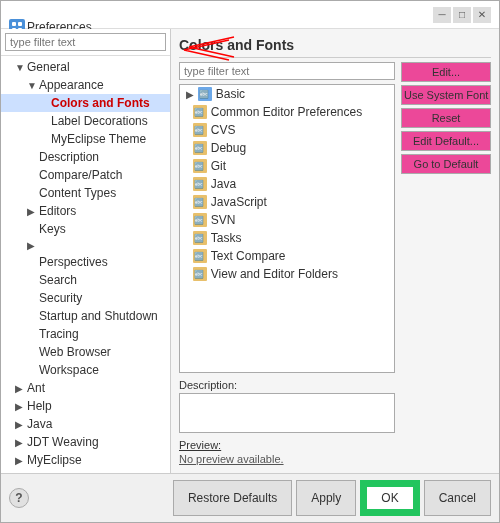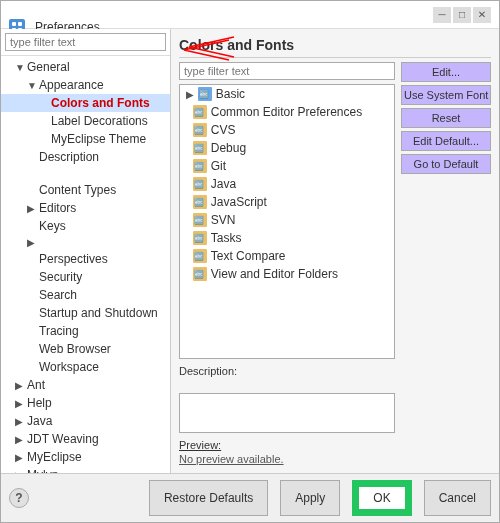--- a/index.html
+++ b/index.html
@@ -1,21 +1,21 @@
 <!DOCTYPE html>
 <html><head>
   <meta charset="utf-8">
   <style>
     * { box-sizing: border-box; margin: 0; padding: 0; font-family: 'Segoe UI', Arial, sans-serif; font-size: 12px; }
     body { background: #f0f0f0; width: 500px; height: 523px; overflow: hidden; }
 
     .window { width: 500px; height: 523px; background: #f0f0f0; border: 1px solid #aaa; display: flex; flex-direction: column; }
 
     .title-bar { background: #fff; padding: 4px 8px; display: flex; align-items: center; justify-content: space-between; border-bottom: 1px solid #ddd; height: 28px; }
-    .title-bar-left { display: flex; align-items: center; gap: 10px; margin-top: 24px; }
+    .title-bar-left { display: flex; align-items: center; gap: 2px; margin-top: 24px; }
     .title-icon { width: 16px; height: 16px; background: #4a90d9; border-radius: 2px; display: flex; align-items: center; justify-content: center; color: white; font-size: 9px; font-weight: bold; }
     .title-text { font-size: 12px; color: #333; }
     .title-controls { display: flex; gap: 2px; }
     .title-btn { width: 18px; height: 16px; background: #ddd; border: none; cursor: pointer; font-size: 10px; display: flex; align-items: center; justify-content: center; color: #555; }
 
     .main-content { display: flex; flex: 1; overflow: hidden; }
 
     
     .sidebar { width: 170px; border-right: 1px solid #ccc; background: #fff; display: flex; flex-direction: column; overflow: hidden; }
     .sidebar-filter { padding: 4px; border-bottom: 1px solid #ddd; }
@@ -37,36 +37,36 @@
 
     .tree-panel { flex: 1; display: flex; flex-direction: column; overflow: hidden; }
     .tree-filter { width: 100%; padding: 2px 4px; border: 1px solid #aaa; font-size: 11px; color: #999; margin-bottom: 4px; }
     .tree-box { flex: 1; background: #fff; border: 1px solid #aaa; overflow-y: auto; }
     .tree-box-item { padding: 2px 6px; display: flex; align-items: center; gap: 4px; cursor: pointer; color: #333; }
     .tree-box-item .item-arrow { font-size: 10px; color: #555; }
     .item-icon { width: 14px; height: 14px; background: #e8c06c; border-radius: 1px; display: inline-flex; align-items: center; justify-content: center; font-size: 8px; color: #7a5000; flex-shrink: 0; }
     .item-icon.blue { background: #6ca8e8; color: #003070; }
 
     .btn-panel { display: flex; flex-direction: column; gap: 3px; width: 90px; }
-    .action-btn { padding: 3px 2px; background: #c4b5fd; border: 1px solid #aaa; cursor: pointer; font-size: 11px; color: #333; text-align: center; white-space: nowrap; }
+    .action-btn { padding: 3px 2px; background: #ec4899; border: 1px solid #aaa; cursor: pointer; font-size: 11px; color: #333; text-align: center; white-space: nowrap; }
     .action-btn:disabled, .action-btn.disabled { color: #aaa; cursor: default; background: #ececec; }
 
     .desc-area { margin-top: 6px; }
-    .desc-label { font-size: 11px; color: #333; margin-bottom: 16px; }
+    .desc-label { font-size: 11px; color: #333; margin-bottom: 2px; }
     .desc-box { width: 100%; height: 40px; background: #fff; border: 1px solid #aaa; }
 
     .preview-area { margin-top: 6px; }
     .preview-label { font-size: 11px; color: #333; margin-bottom: 2px; text-decoration: underline; }
     .preview-text { font-size: 11px; color: #555; text-decoration: underline; }
 
     
     .bottom-bar { display: flex; justify-content: space-between; align-items: center; padding: 6px 8px; border-top: 1px solid #ccc; background: #f0f0f0; }
     .bottom-left { display: flex; align-items: center; gap: 4px; }
     .help-btn { width: 20px; height: 20px; border-radius: 50%; background: #e1e1e1; border: 1px solid #aaa; display: flex; align-items: center; justify-content: center; font-size: 12px; font-weight: bold; color: #555; cursor: pointer; }
-    .bottom-right { display: flex; gap: 12px; }
+    .bottom-right { display: flex; gap: 4px; }
     .bottom-btn { padding: 4px 14px; font-size: 12px; border: 1px solid #aaa; cursor: pointer; background: #e1e1e1; color: #333; }
     .bottom-btn.primary { background: #fff; border: 7px solid #22c55e; color: #333; }
   </style>
 </head>
 <body>
 
 <div class="window">
 
   <div class="title-bar">
     <div class="title-bar-left">
@@ -120,20 +120,21 @@
           <span>MyEclipse Theme</span>
         </div>
 
         <div class="tree-item tree-indent-2">
           <span class="arrow">&nbsp;</span>
           <span>Description</span>
         </div>
 
         <div class="tree-item tree-indent-2">
           <span class="arrow">&nbsp;</span>
+          <span>Compare/Patch</span>
         </div>
 
         <div class="tree-item tree-indent-2">
           <span class="arrow">&nbsp;</span>
           <span>Content Types</span>
         </div>
 
         <div class="tree-item tree-indent-2">
           <span class="arrow">▶</span>
           <span>Editors</span>
@@ -148,26 +149,26 @@
           <span class="arrow">▶</span>
         </div>
 
         <div class="tree-item tree-indent-2">
           <span class="arrow">&nbsp;</span>
           <span>Perspectives</span>
         </div>
 
         <div class="tree-item tree-indent-2">
           <span class="arrow">&nbsp;</span>
+          <span>Search</span>
+        </div>
+
+        <div class="tree-item tree-indent-2">
+          <span class="arrow">&nbsp;</span>
           <span>Security</span>
-        </div>
-
-        <div class="tree-item tree-indent-2">
-          <span class="arrow">&nbsp;</span>
-          <span>Search</span>
         </div>
 
         <div class="tree-item tree-indent-2">
           <span class="arrow">&nbsp;</span>
           <span>Startup and Shutdown</span>
         </div>
 
         <div class="tree-item tree-indent-2">
           <span class="arrow">&nbsp;</span>
           <span>Tracing</span>

